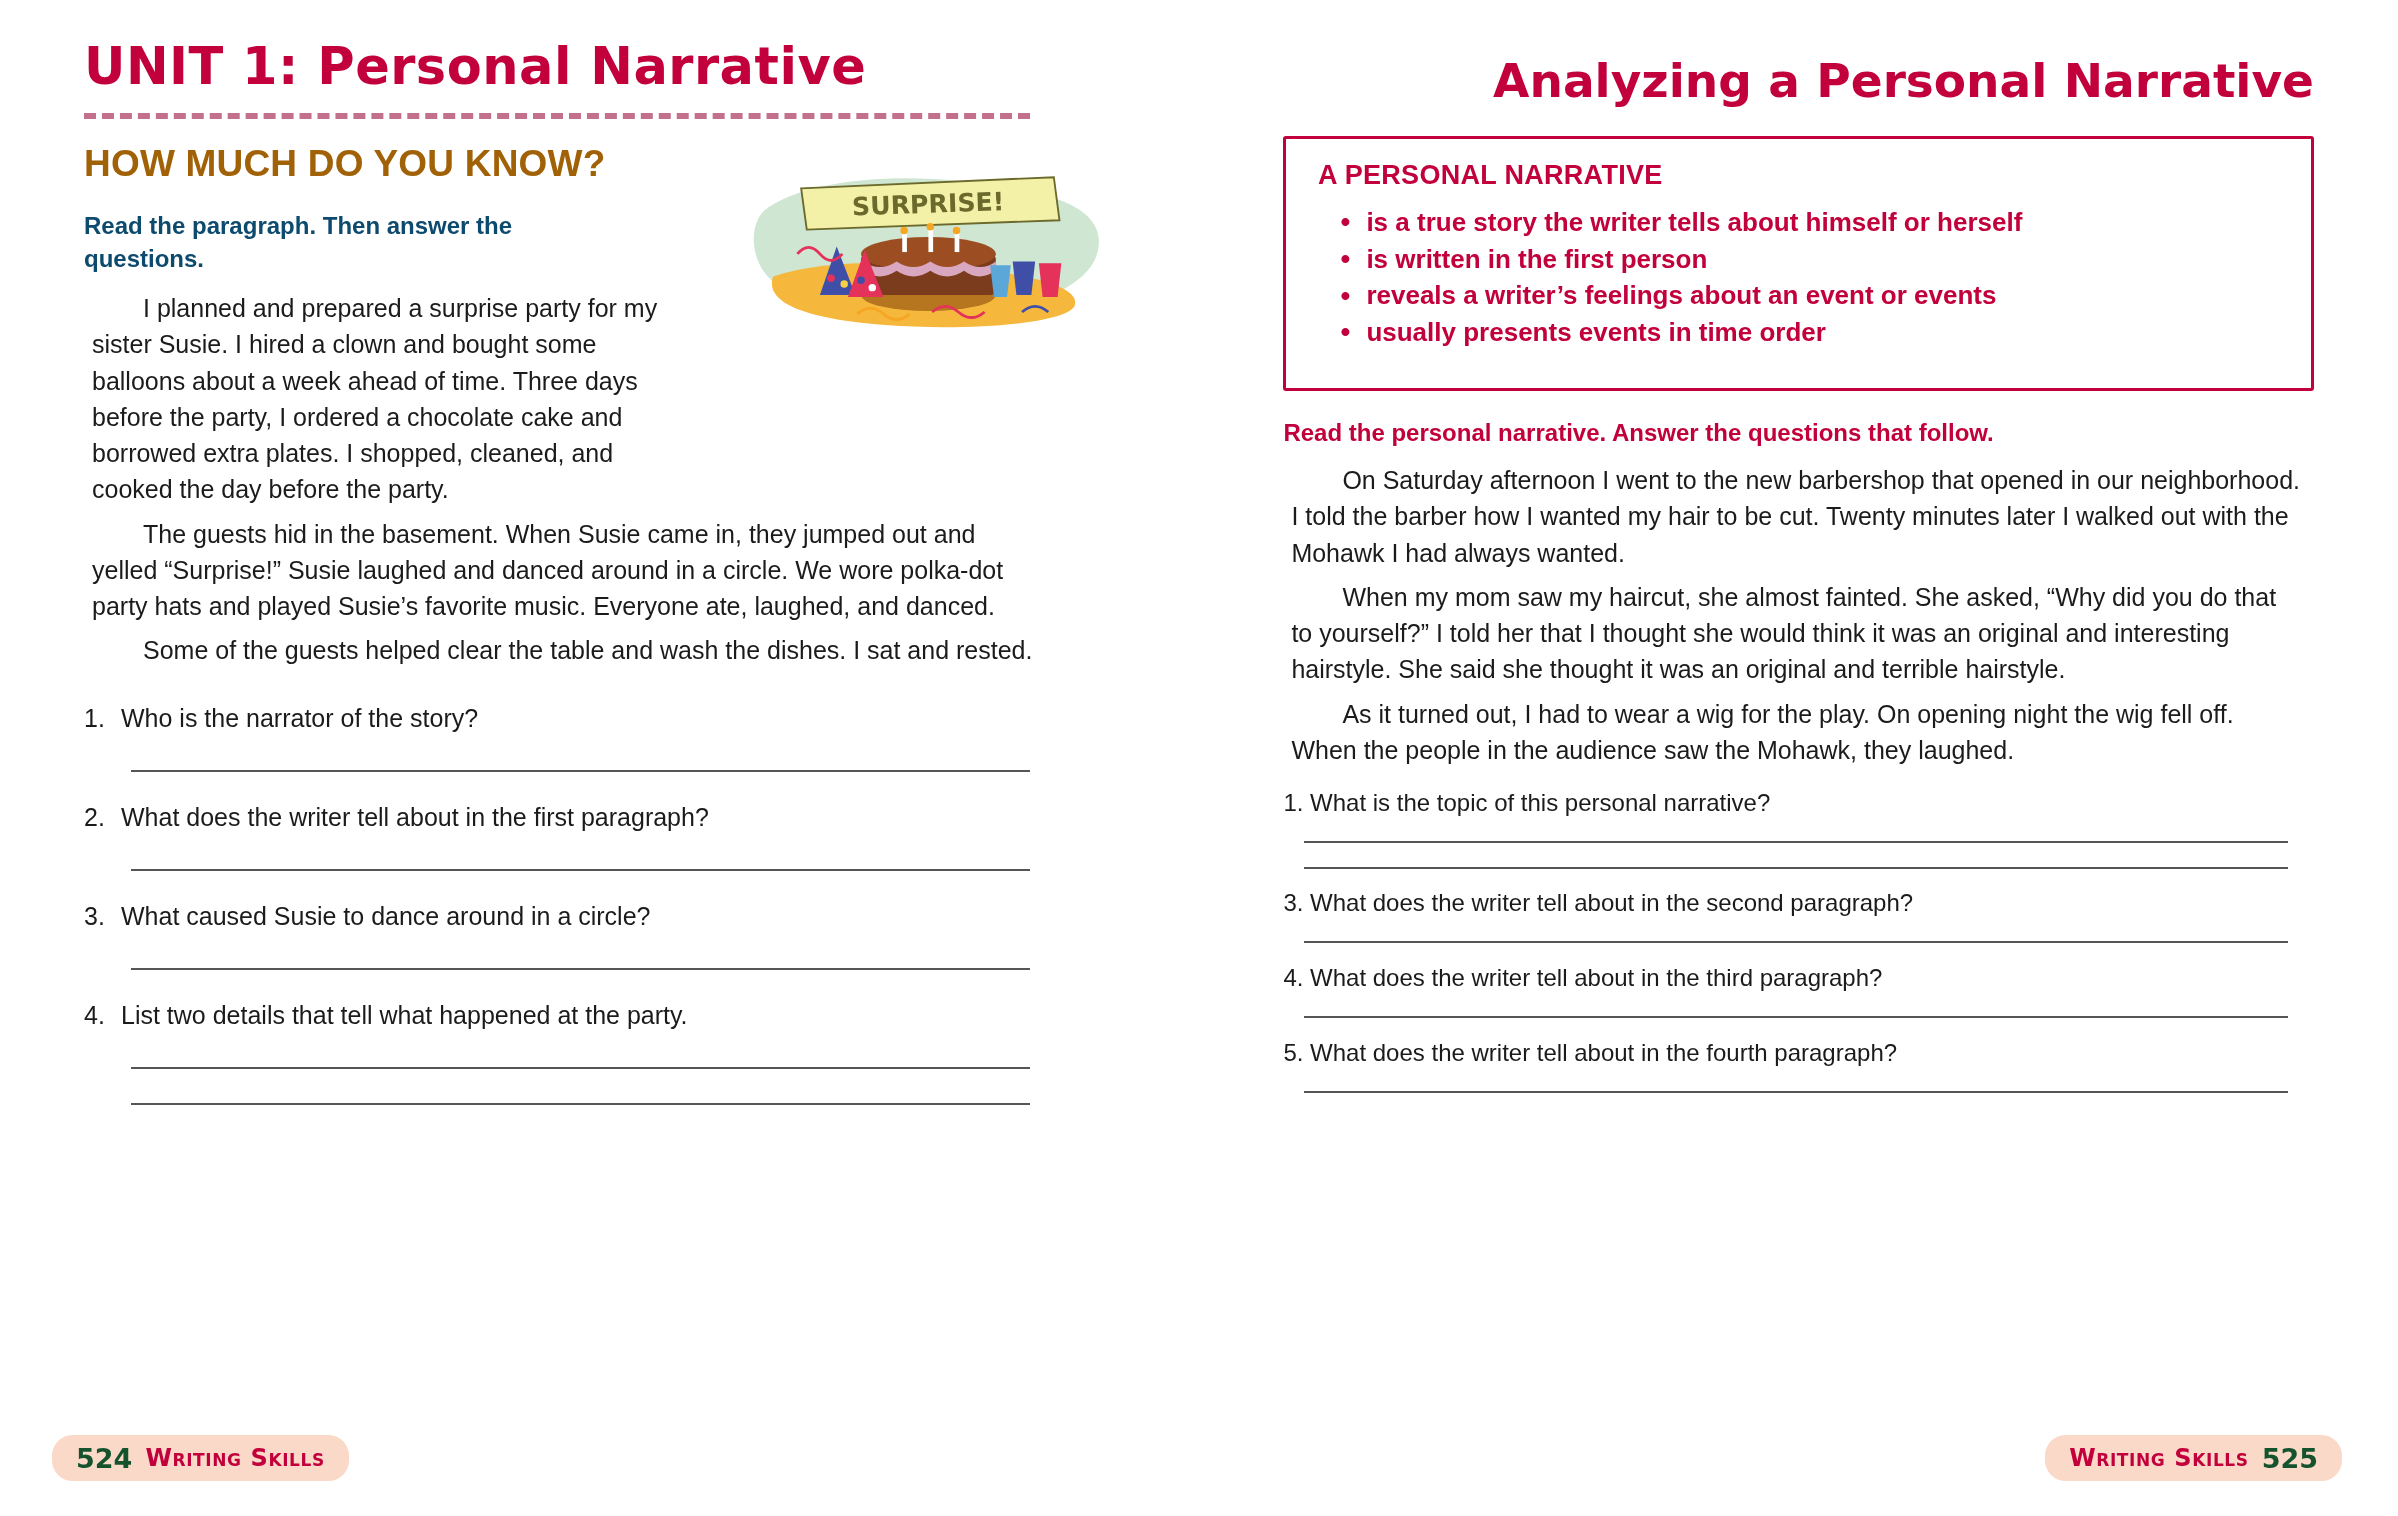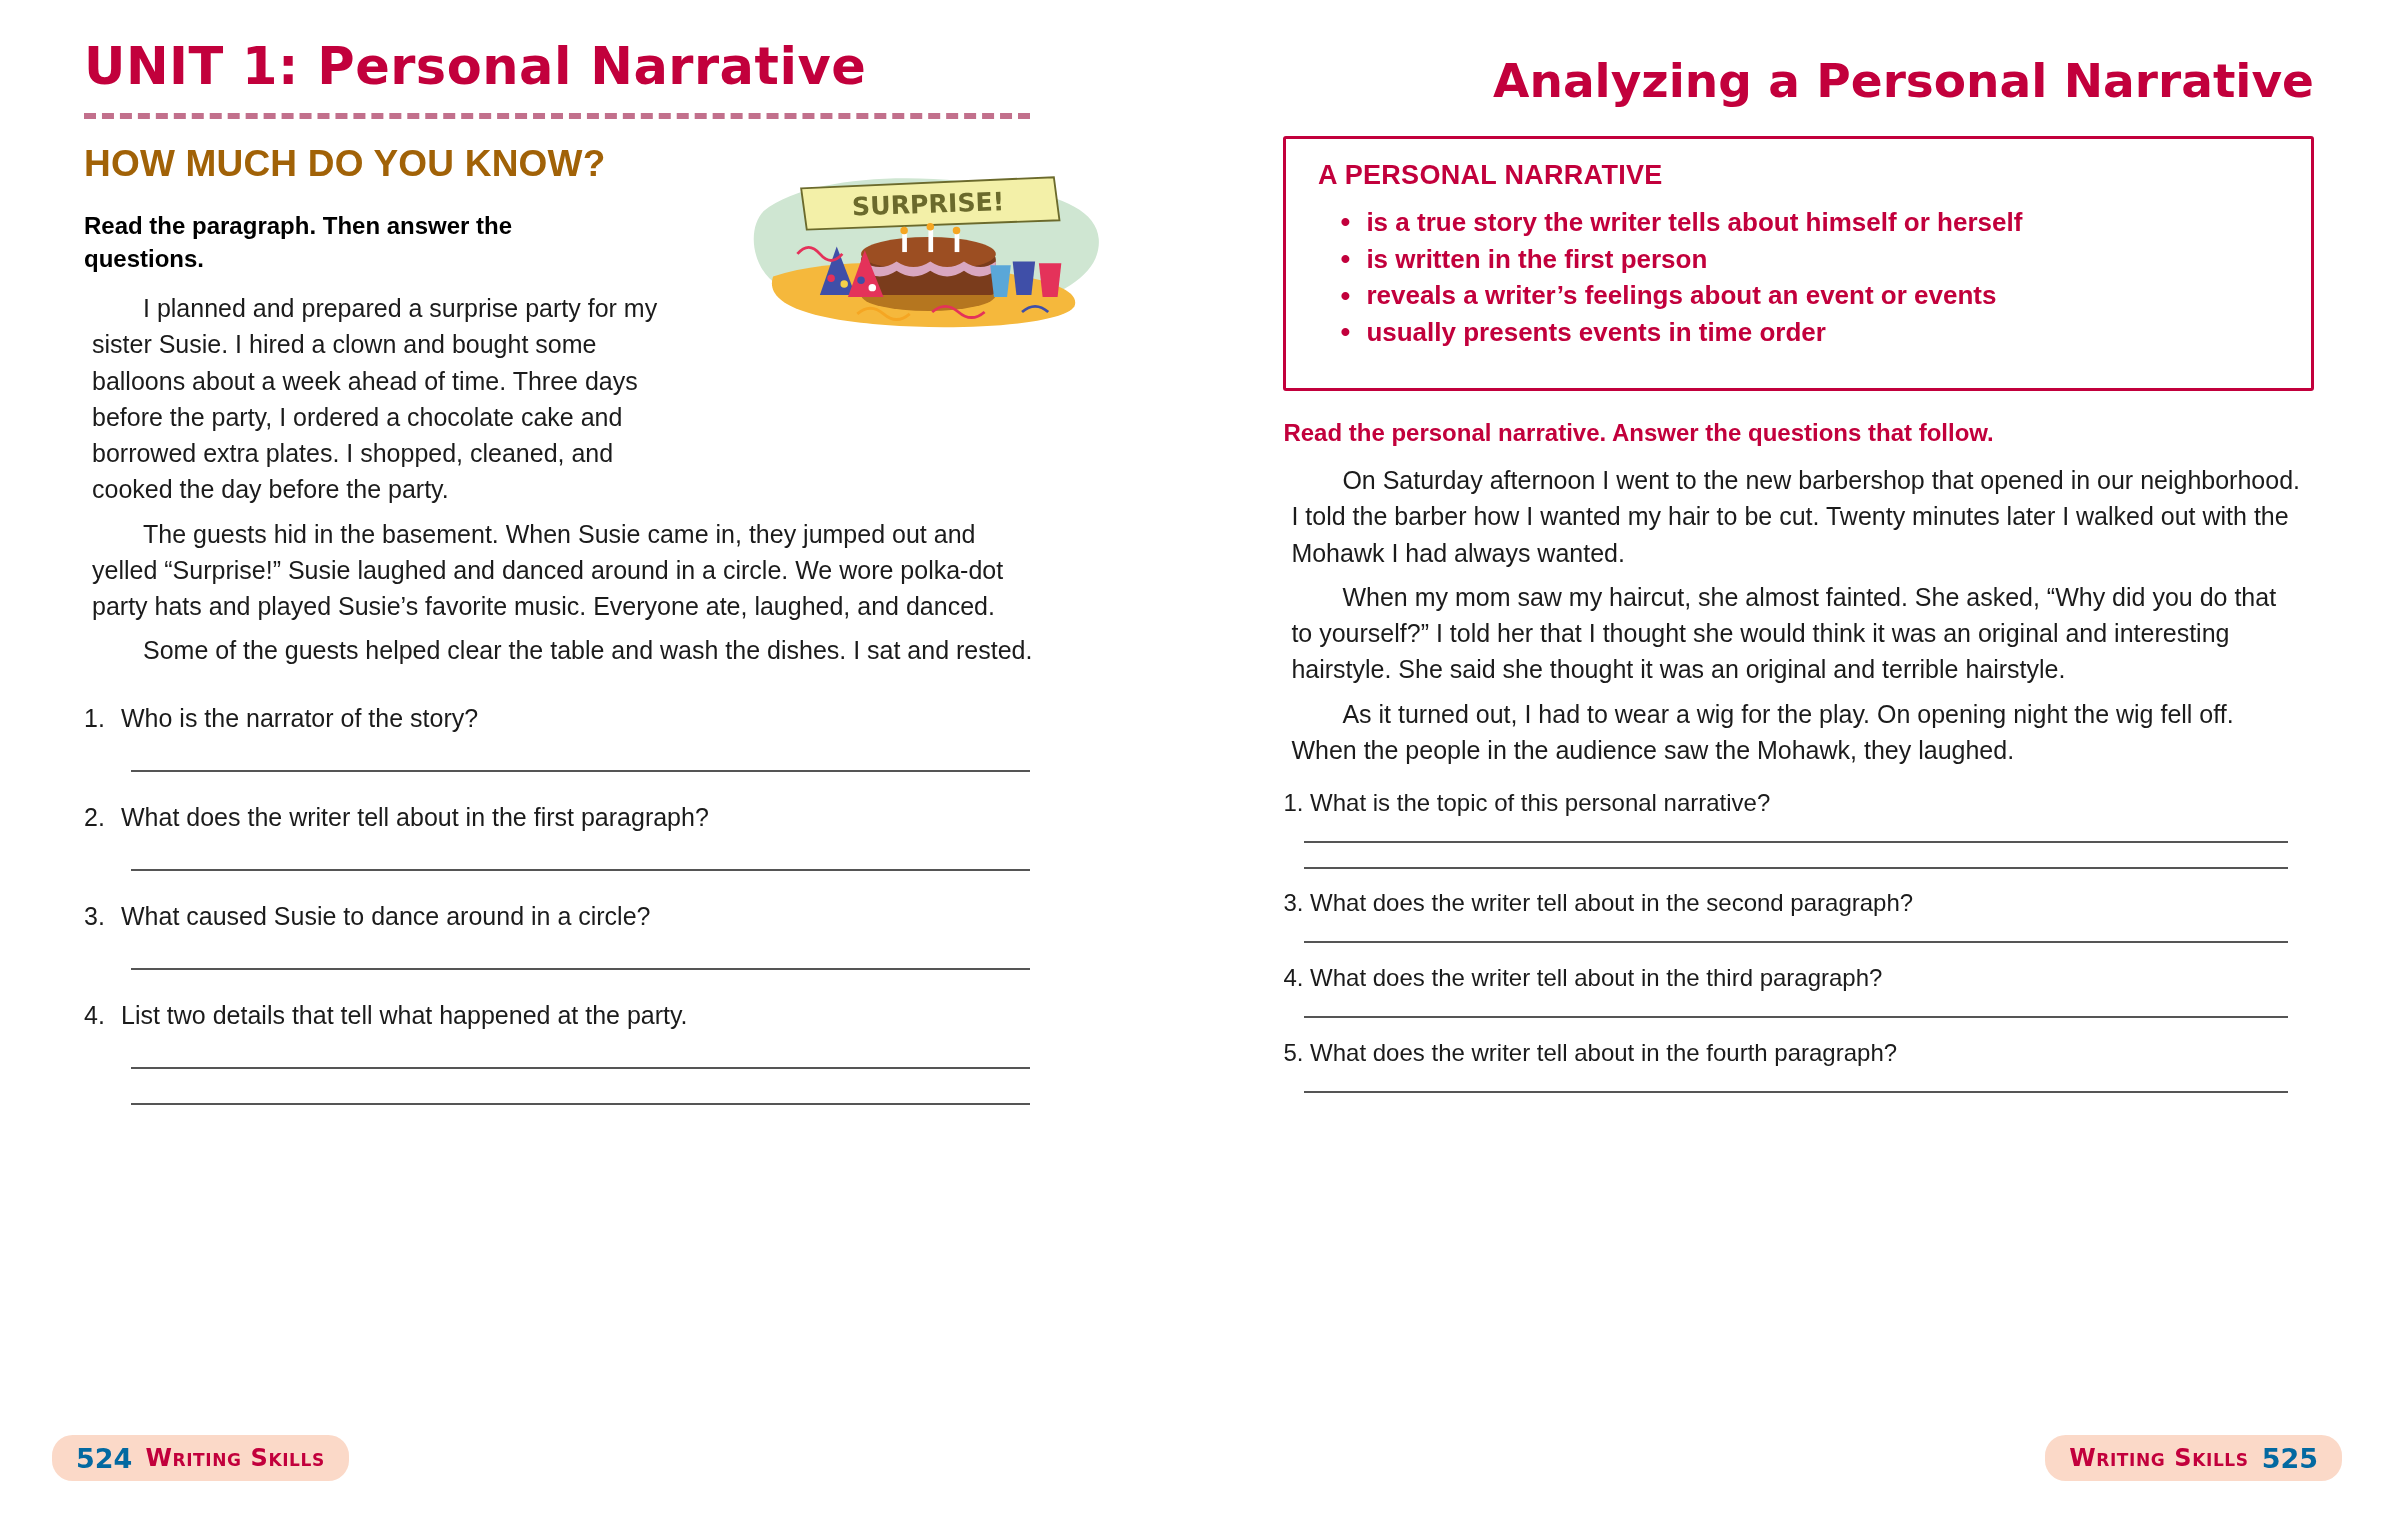--- a/index.html
+++ b/index.html
@@ -40,21 +40,21 @@
     margin: 17px 0 24px 0;
   }
   .how-much {
     color: #a16207;
     font-size: 37px;
     font-weight: bold;
     margin: 0 0 24px 0;
     letter-spacing: 0.2px;
   }
   .instruction {
-    color: #000000;
+    color: #0c4a6e;
     font-size: 24px;
     font-weight: bold;
     line-height: 1.38;
     margin: 0 0 15px 0;
     max-width: 487px;
   }
   .right-title {
     color: #c2003c;
     font-size: 47px;
     font-weight: bold;
@@ -157,21 +157,21 @@
     display: flex;
     align-items: center;
     gap: 13px;
     background: #fbd9c8;
     border-radius: 20.6px;
     padding: 7.5px 24px;
   }
   .footer-left { left: 52px; }
   .footer-right { right: 56px; }
   .footer-num {
-    color: #0369a1;
+    color: #14532d;
     font-size: 27px;
     font-weight: bold;
     font-family: "DejaVu Sans", sans-serif;
   }
   .footer-label {
     color: #c2003c;
     font-size: 24px;
     font-weight: bold;
     font-variant: small-caps;
     letter-spacing: 0.6px;

